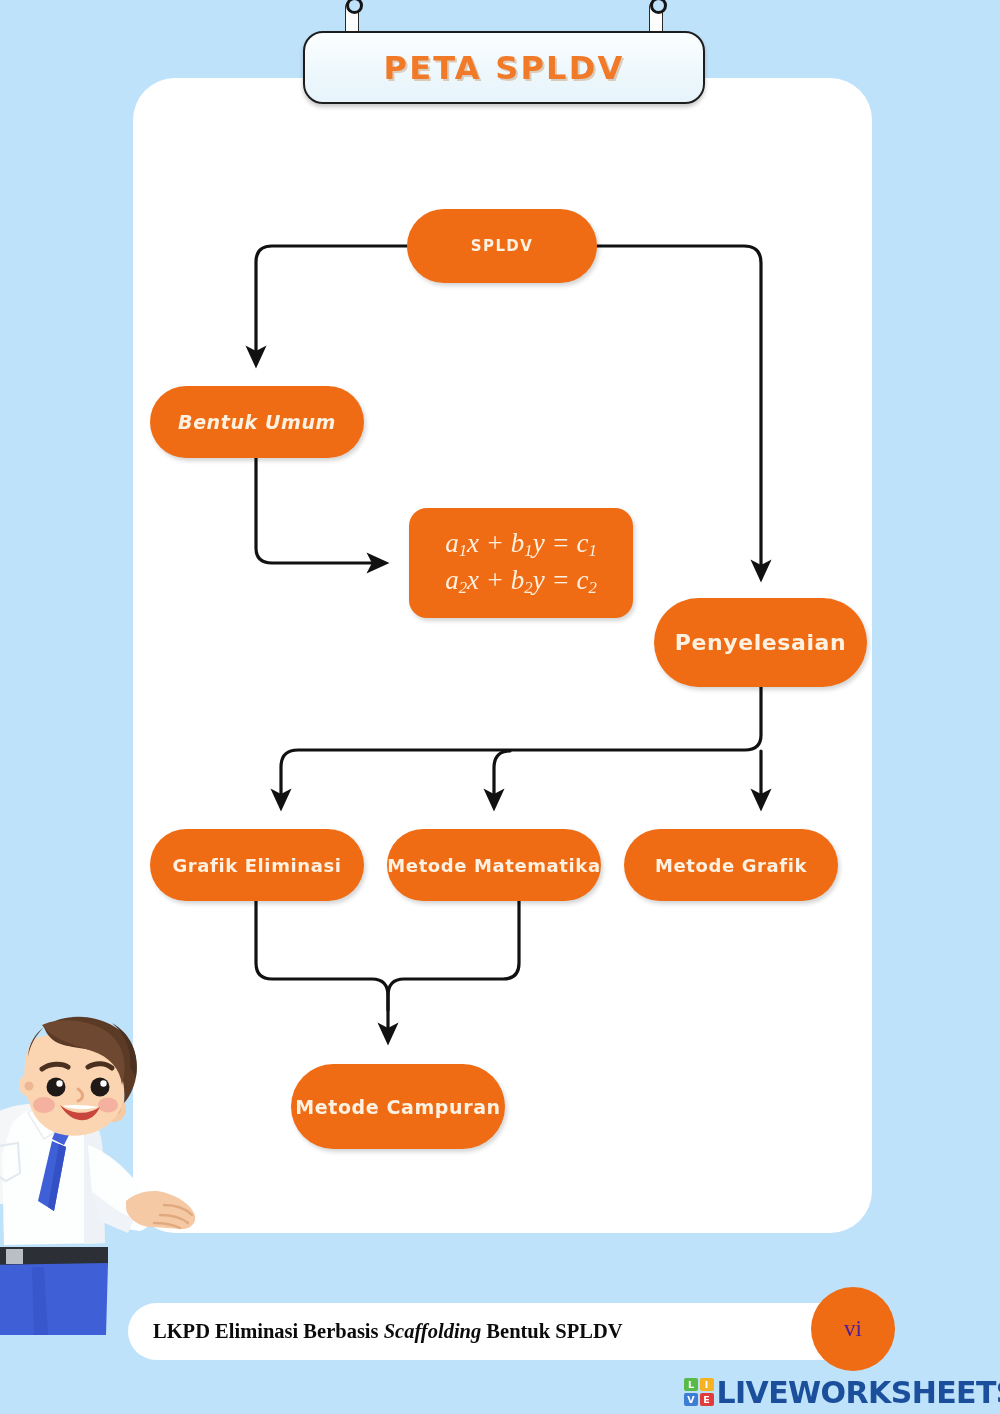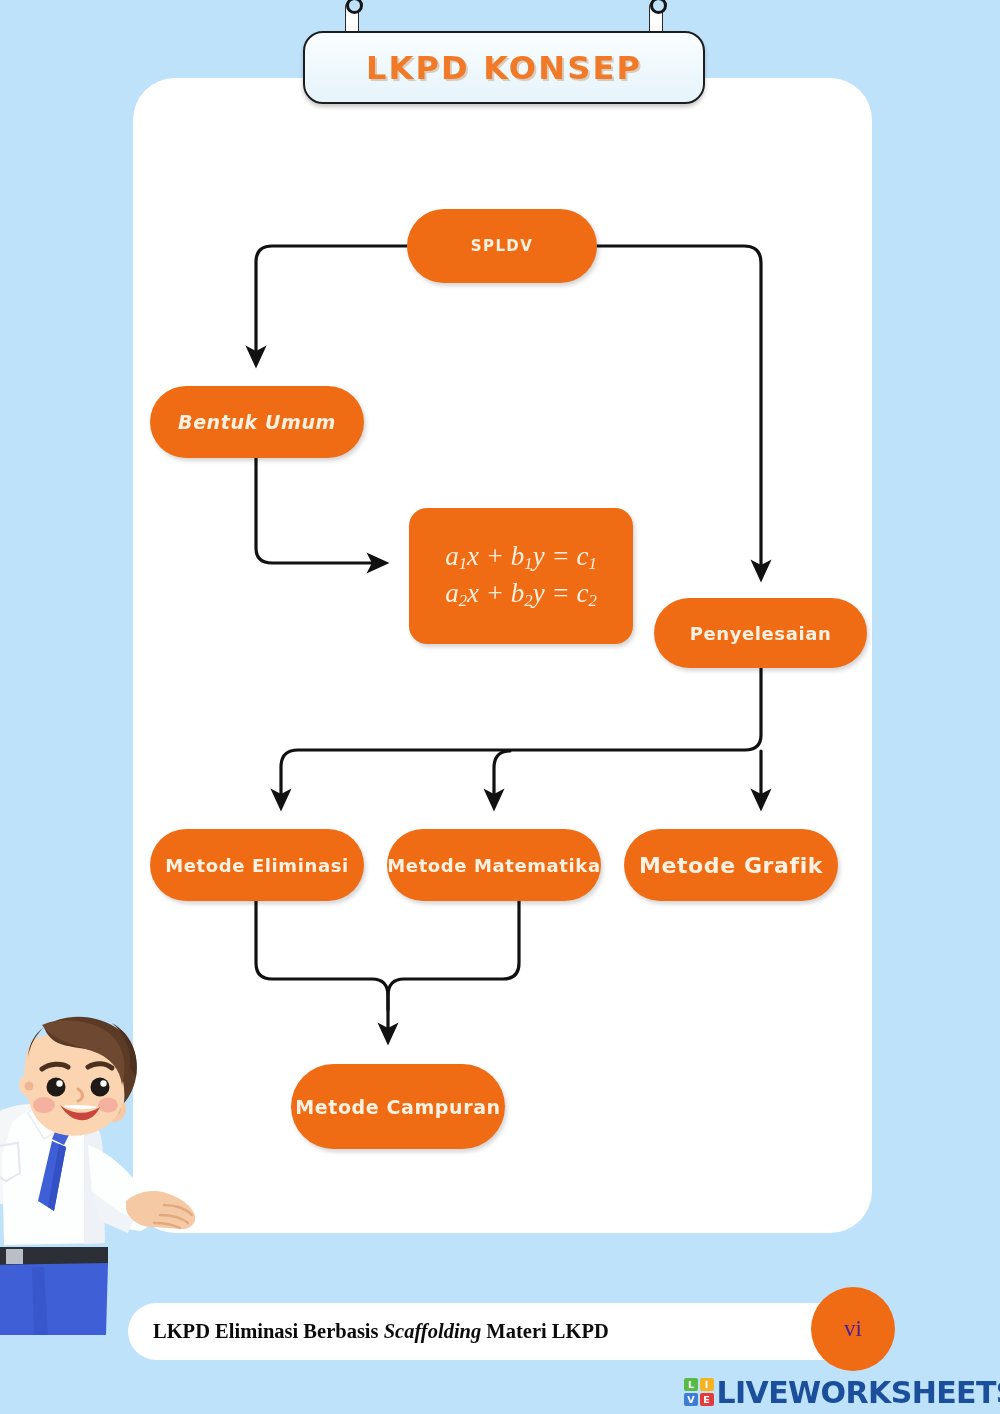--- a/index.html
+++ b/index.html
@@ -112,54 +112,54 @@
   #node-spldv {
     left: 407px; top: 209px; width: 190px; height: 74px;
     font-size: 15px; letter-spacing: 1.4px;
   }
   #node-bentuk-umum {
     left: 150px; top: 386px; width: 214px; height: 72px;
     font-size: 19px;
     font-style: italic;
   }
   #node-equation {
-    left: 409px; top: 508px; width: 224px; height: 136px;
+    left: 409px; top: 508px; width: 224px; height: 110px;
     border-radius: 18px;
     flex-direction: column;
     gap: 4px;
   }
   .eq-line {
     font-family: "Liberation Serif", serif;
     font-style: italic;
     font-size: 27px;
     font-weight: 400;
     color: #fdf0df;
     letter-spacing: 0px;
     white-space: nowrap;
   }
   .eq-line sub {
     font-size: 0.62em;
     font-style: italic;
     vertical-align: -0.25em;
   }
   #node-penyelesaian {
-    left: 654px; top: 598px; width: 213px; height: 70px;
-    font-size: 18px;
+    left: 654px; top: 598px; width: 213px; height: 89px;
+    font-size: 22px;
   }
   #node-eliminasi {
     left: 150px; top: 829px; width: 214px; height: 72px;
     font-size: 18px;
   }
   #node-subtitusi {
     left: 387px; top: 829px; width: 214px; height: 72px;
     font-size: 18px;
   }
   #node-grafik {
     left: 624px; top: 829px; width: 214px; height: 72px;
-    font-size: 22px;
+    font-size: 18px;
   }
   #node-campuran {
     left: 291px; top: 1064px; width: 214px; height: 85px;
     font-size: 19px;
   }
 
   
   #student {
     position: absolute;
     left: -12px;
@@ -245,21 +245,21 @@
 </style>
 </head>
 <body>
 
 <div id="page-card"></div>
 
 <div id="title-sign-wrap">
   <div class="sign-hanger" id="hanger-left"></div>
   <div class="sign-hanger" id="hanger-right"></div>
   <div id="title-sign">
-    <span id="title-text">LKPD KONSEP</span>
+    <span id="title-text">PETA SPLDV</span>
   </div>
 </div>
 
 <svg id="diagram" viewBox="0 0 1000 1414" xmlns="http://www.w3.org/2000/svg">
   <defs>
     <marker id="arrow" markerWidth="9" markerHeight="9" refX="4.2" refY="4.2" orient="auto" markerUnits="strokeWidth">
       <path d="M0.6,0.9 L7.8,4.2 L0.6,7.5 L2.3,4.2 Z" fill="#111111"></path>
     </marker>
   </defs>
 
@@ -296,21 +296,21 @@
     <span>a</span><sub>2</sub><span>x</span>
     <span>+</span>
     <span>b</span><sub>2</sub><span>y</span>
     <span>=</span>
     <span>c</span><sub>2</sub>
   </div>
 </div>
 
 <div class="node pill" id="node-penyelesaian">Penyelesaian</div>
 
-<div class="node pill" id="node-eliminasi">Metode Eliminasi</div>
+<div class="node pill" id="node-eliminasi">Grafik Eliminasi</div>
 
 <div class="node pill" id="node-subtitusi">Metode Matematika</div>
 
 <div class="node pill" id="node-grafik">Metode Grafik</div>
 
 <div class="node pill" id="node-campuran">Metode Campuran</div>
 
 <svg id="student" viewBox="0 0 246 330" xmlns="http://www.w3.org/2000/svg">
 
   <path d="M-8,120 C6,104 34,96 56,100 L78,112 L70,196 L-8,200 Z" fill="#f4f6f8"></path>
@@ -376,21 +376,21 @@
   <path d="M90,84 C96,88 96,94 90,96" fill="none" stroke="#e7a87f" stroke-width="3" stroke-linecap="round"></path>
 
   <ellipse cx="56" cy="100" rx="11" ry="8" fill="#f4a79a" opacity="0.8"></ellipse>
   <ellipse cx="120" cy="100" rx="10" ry="7.5" fill="#f4a79a" opacity="0.8"></ellipse>
 
   <path d="M72,100 C84,120 104,120 112,102 C100,110 84,110 72,100 Z" fill="#c8463c"></path>
   <path d="M74,101 C86,105 100,105 110,102 C100,100 84,99 74,101 Z" fill="#ffffff"></path>
 </svg>
 
 <div id="footer-bar">
-  <div id="footer-text"><span>LKPD Eliminasi Berbasis </span><span class="it">Scaffolding</span><span> Materi LKPD</span></div>
+  <div id="footer-text"><span>LKPD Eliminasi Berbasis </span><span class="it">Scaffolding</span><span> Bentuk SPLDV</span></div>
 </div>
 <div id="page-badge">vi</div>
 
 <div id="lw-logo">
   <div id="lw-tiles">
     <span class="lw-tile" id="lw-tile-l">L</span>
     <span class="lw-tile" id="lw-tile-i">I</span>
     <span class="lw-tile" id="lw-tile-v">V</span>
     <span class="lw-tile" id="lw-tile-e">E</span>
   </div>

